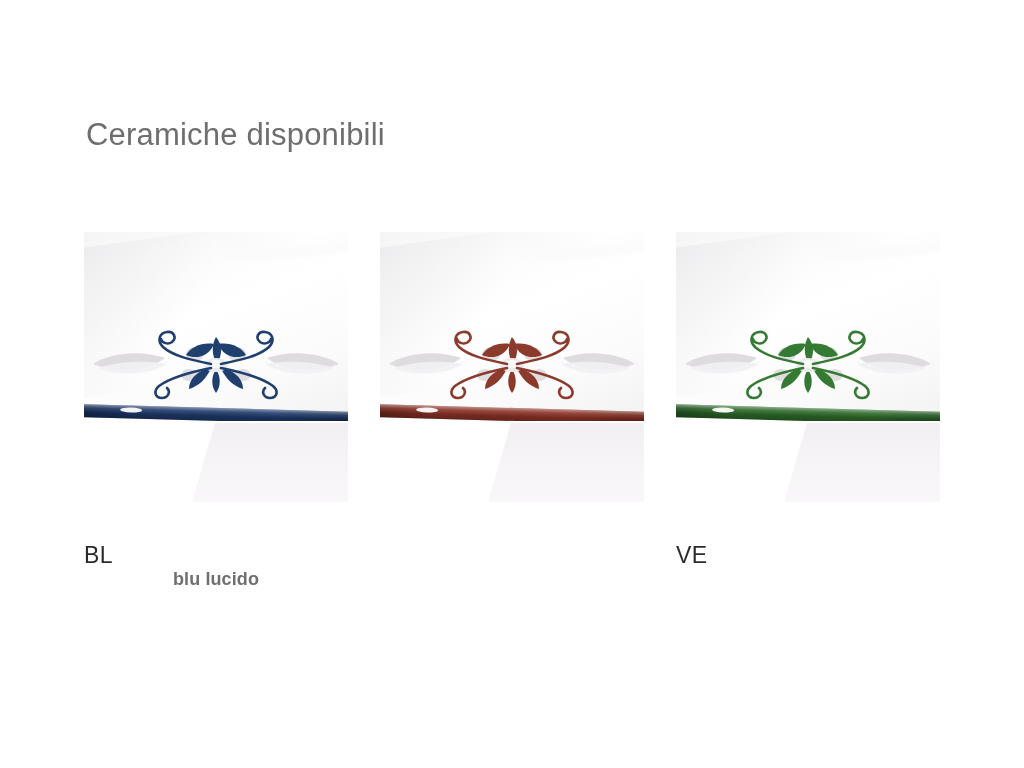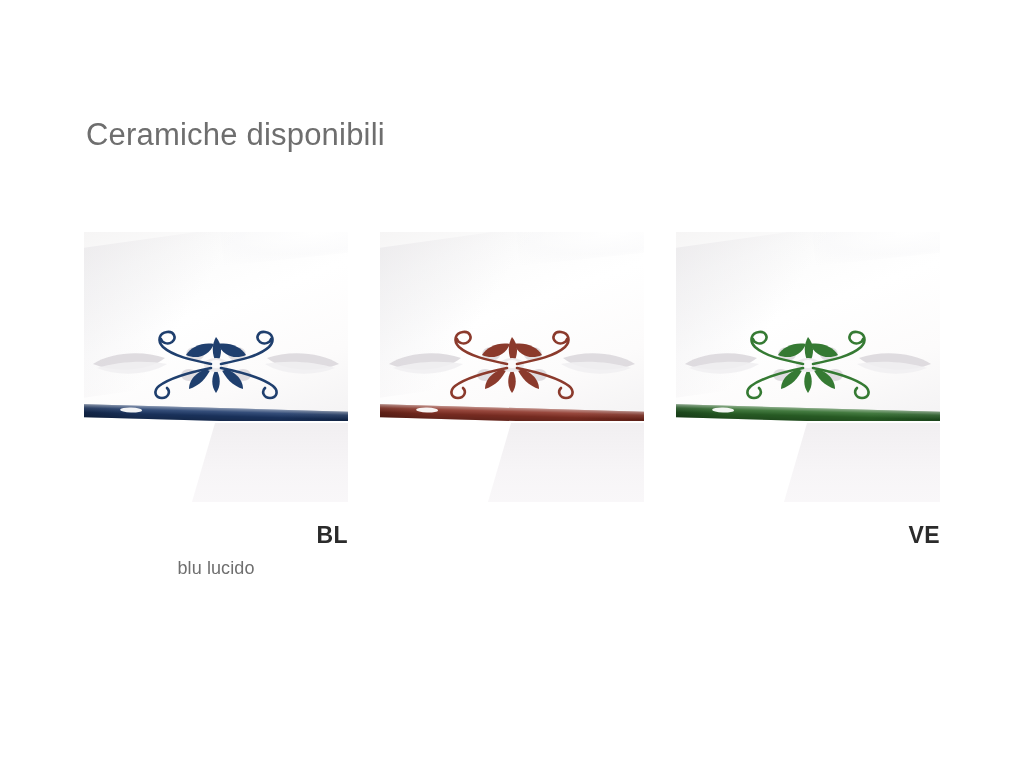--- a/index.html
+++ b/index.html
@@ -145,32 +145,31 @@
     left: 50%;
     top: 88px;
     width: 250px;
     height: 86px;
     transform: translateX(-50%);
   }
   .motif svg { display: block; width: 100%; height: 100%; }
 
   
   .caption-code {
-    margin-top: 20px;
-    text-align: right;
+    margin-top: 40px;
+    text-align: left;
     font-size: 23px;
-    font-weight: bold;
+    font-weight: normal;
     color: #2b2b2b;
     letter-spacing: 0.4px;
   }
   .caption-name {
-    margin-top: 9px;
     text-align: center;
     font-size: 18px;
-    font-weight: 400;
+    font-weight: 700;
     color: #6f6f6f;
     letter-spacing: 0.1px;
     white-space: nowrap;
   }
 </style>
 </head>
 <body style="background: rgb(255, 255, 255);">
 
 <div class="slide">
 

